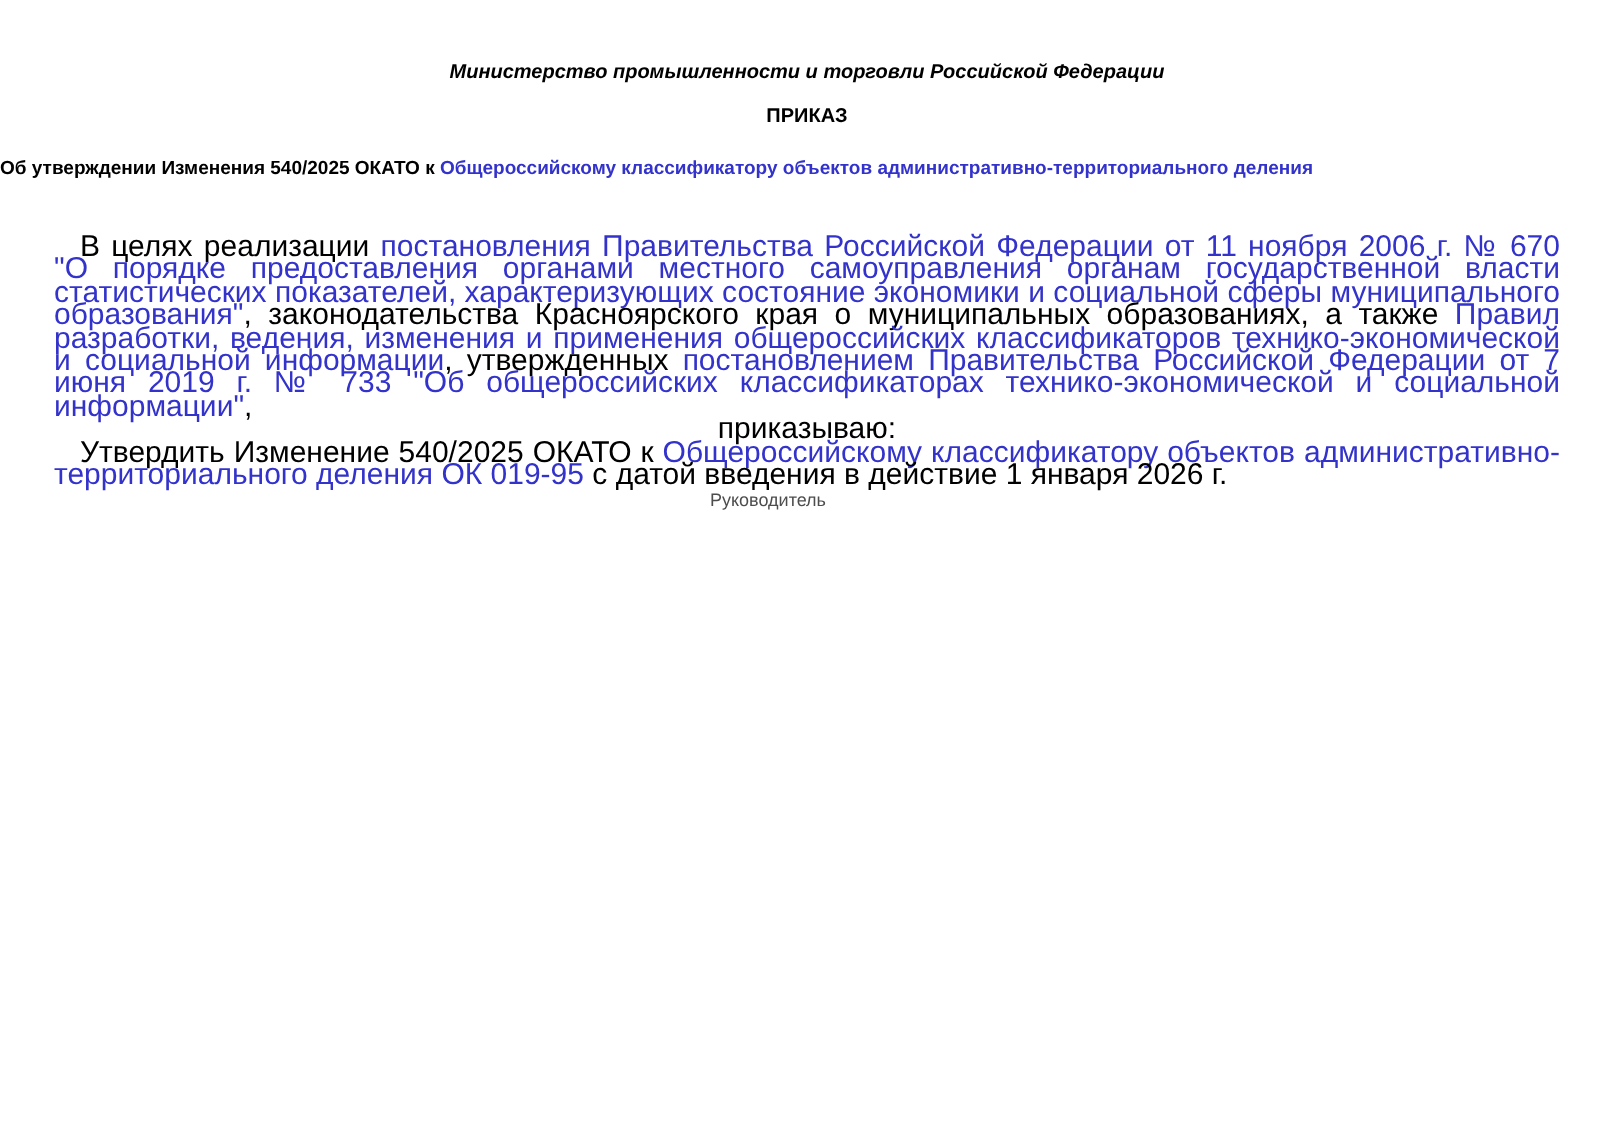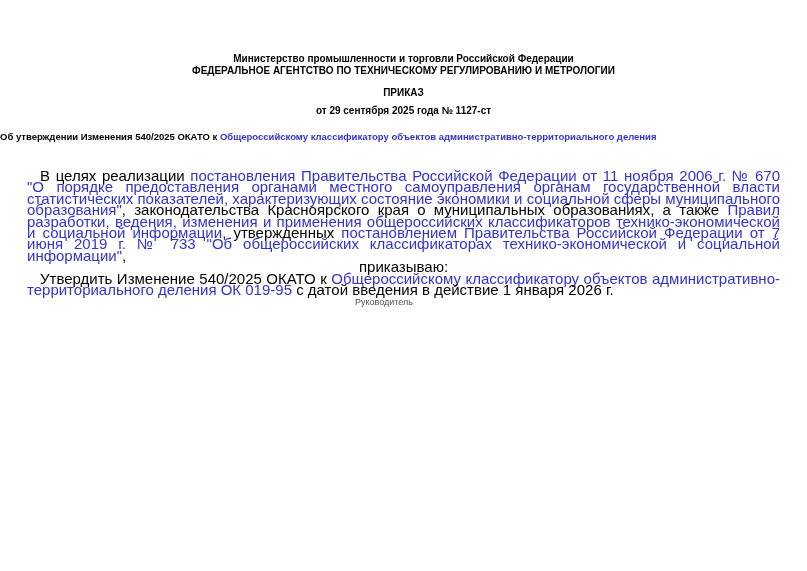--- a/index.html
+++ b/index.html
@@ -12,21 +12,21 @@
     font-family: "Liberation Sans", "DejaVu Sans", sans-serif;
     overflow: hidden;
   }
   .hdr {
     text-align: center;
     font-weight: bold;
     font-size: 10px;
     line-height: 12px;
     white-space: nowrap;
   }
-  .ministry { padding-top: 53px; }
+  .ministry { padding-top: 31px; font-style: italic; }
   .prikaz   { margin-top: 10px; }
   .datenum  { margin-top: 6px; }
   .title {
     margin-top: 14px;
     font-weight: bold;
     font-size: 9.5px;
     line-height: 12px;
     white-space: nowrap;
   }
   .lnk {
@@ -50,23 +50,21 @@
     line-height: 11.4px;
     color: #4d4d4d;
   }
 </style>
 </head>
 <body>
 
 <div class="page">
 
   <div class="hdr ministry">Министерство промышленности и торговли Российской Федерации</div>
-  <div class="hdr">ФЕДЕРАЛЬНОЕ АГЕНТСТВО ПО ТЕХНИЧЕСКОМУ РЕГУЛИРОВАНИЮ И МЕТРОЛОГИИ</div>
   <div class="hdr prikaz">ПРИКАЗ</div>
-  <div class="hdr datenum">от 29 сентября 2025 года № 1127-ст</div>
 
   <div class="title"><span>Об утверждении Изменения 540/2025 ОКАТО к </span><a class="lnk">Общероссийскому классификатору объектов административно-территориального деления</a></div>
 
   <p class="body preamble"><span>В целях реализации </span><a class="lnk">постановления Правительства Российской Федерации от 11 ноября 2006 г. № 670 "О порядке предоставления органами местного самоуправления органам государственной власти статистических показателей, характеризующих состояние экономики и социальной сферы муниципального образования"</a><span>, законодательства Красноярского края о муниципальных образованиях, а также </span><a class="lnk">Правил разработки, ведения, изменения и применения общероссийских классификаторов технико-экономической и социальной информации</a><span>, утвержденных </span><a class="lnk">постановлением Правительства Российской Федерации от 7 июня 2019 г. № 733 "Об общероссийских классификаторах технико-экономической и социальной информации"</a><span>,</span></p>
 
   <p class="body noindent">приказываю:</p>
 
   <p class="body"><span>Утвердить Изменение 540/2025 ОКАТО к </span><a class="lnk">Общероссийскому классификатору объектов административно-территориального деления ОК 019-95</a><span> с датой введения в действие 1 января 2026 г.</span></p>
 
   <div class="signature">

